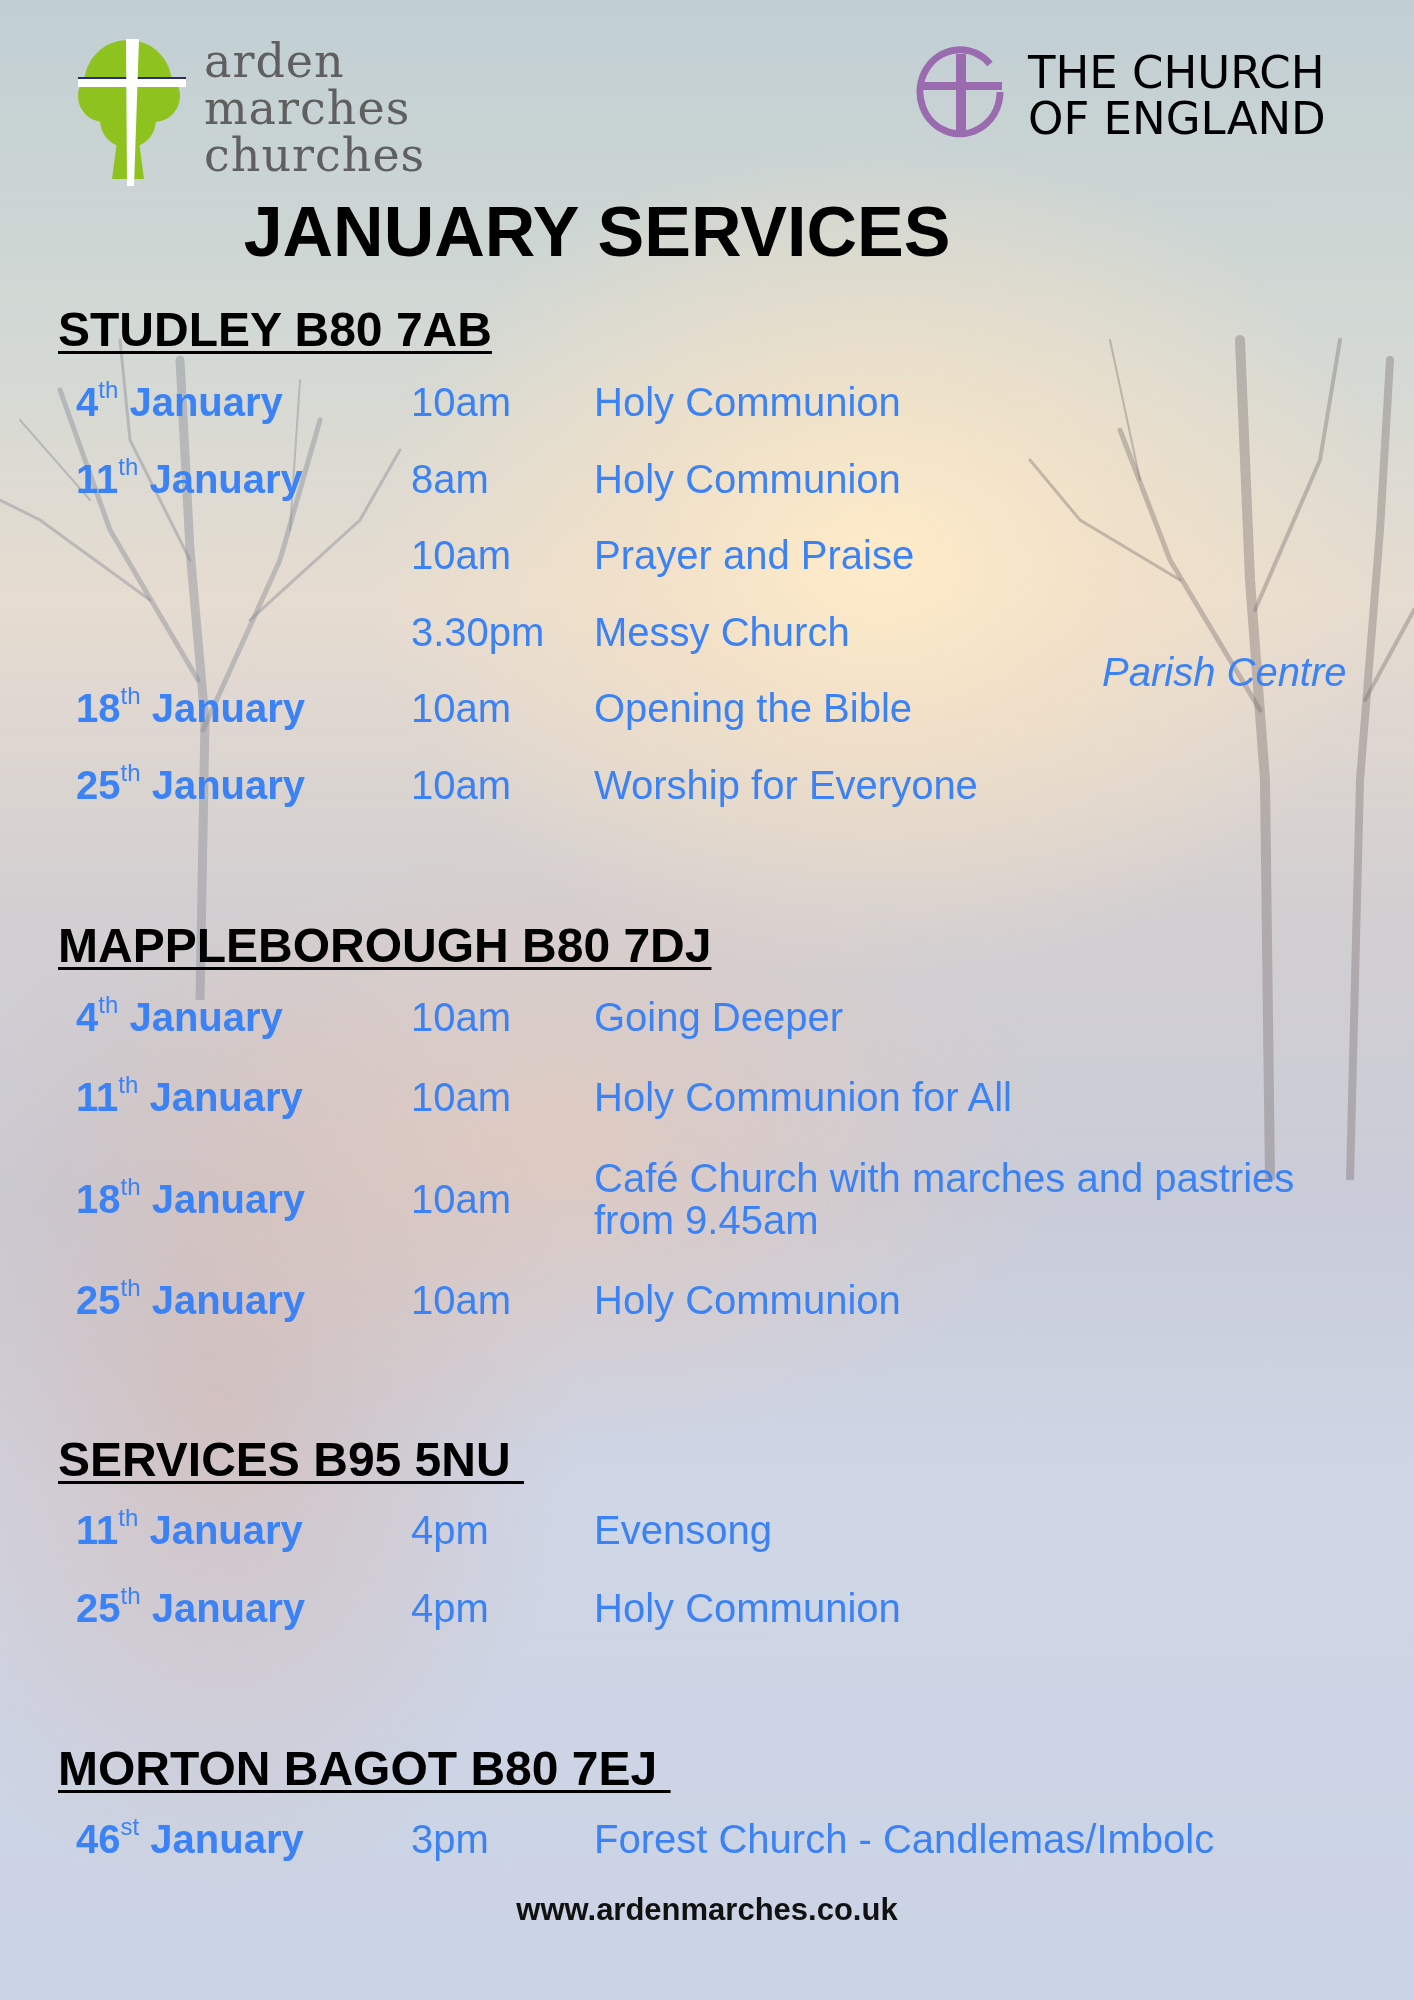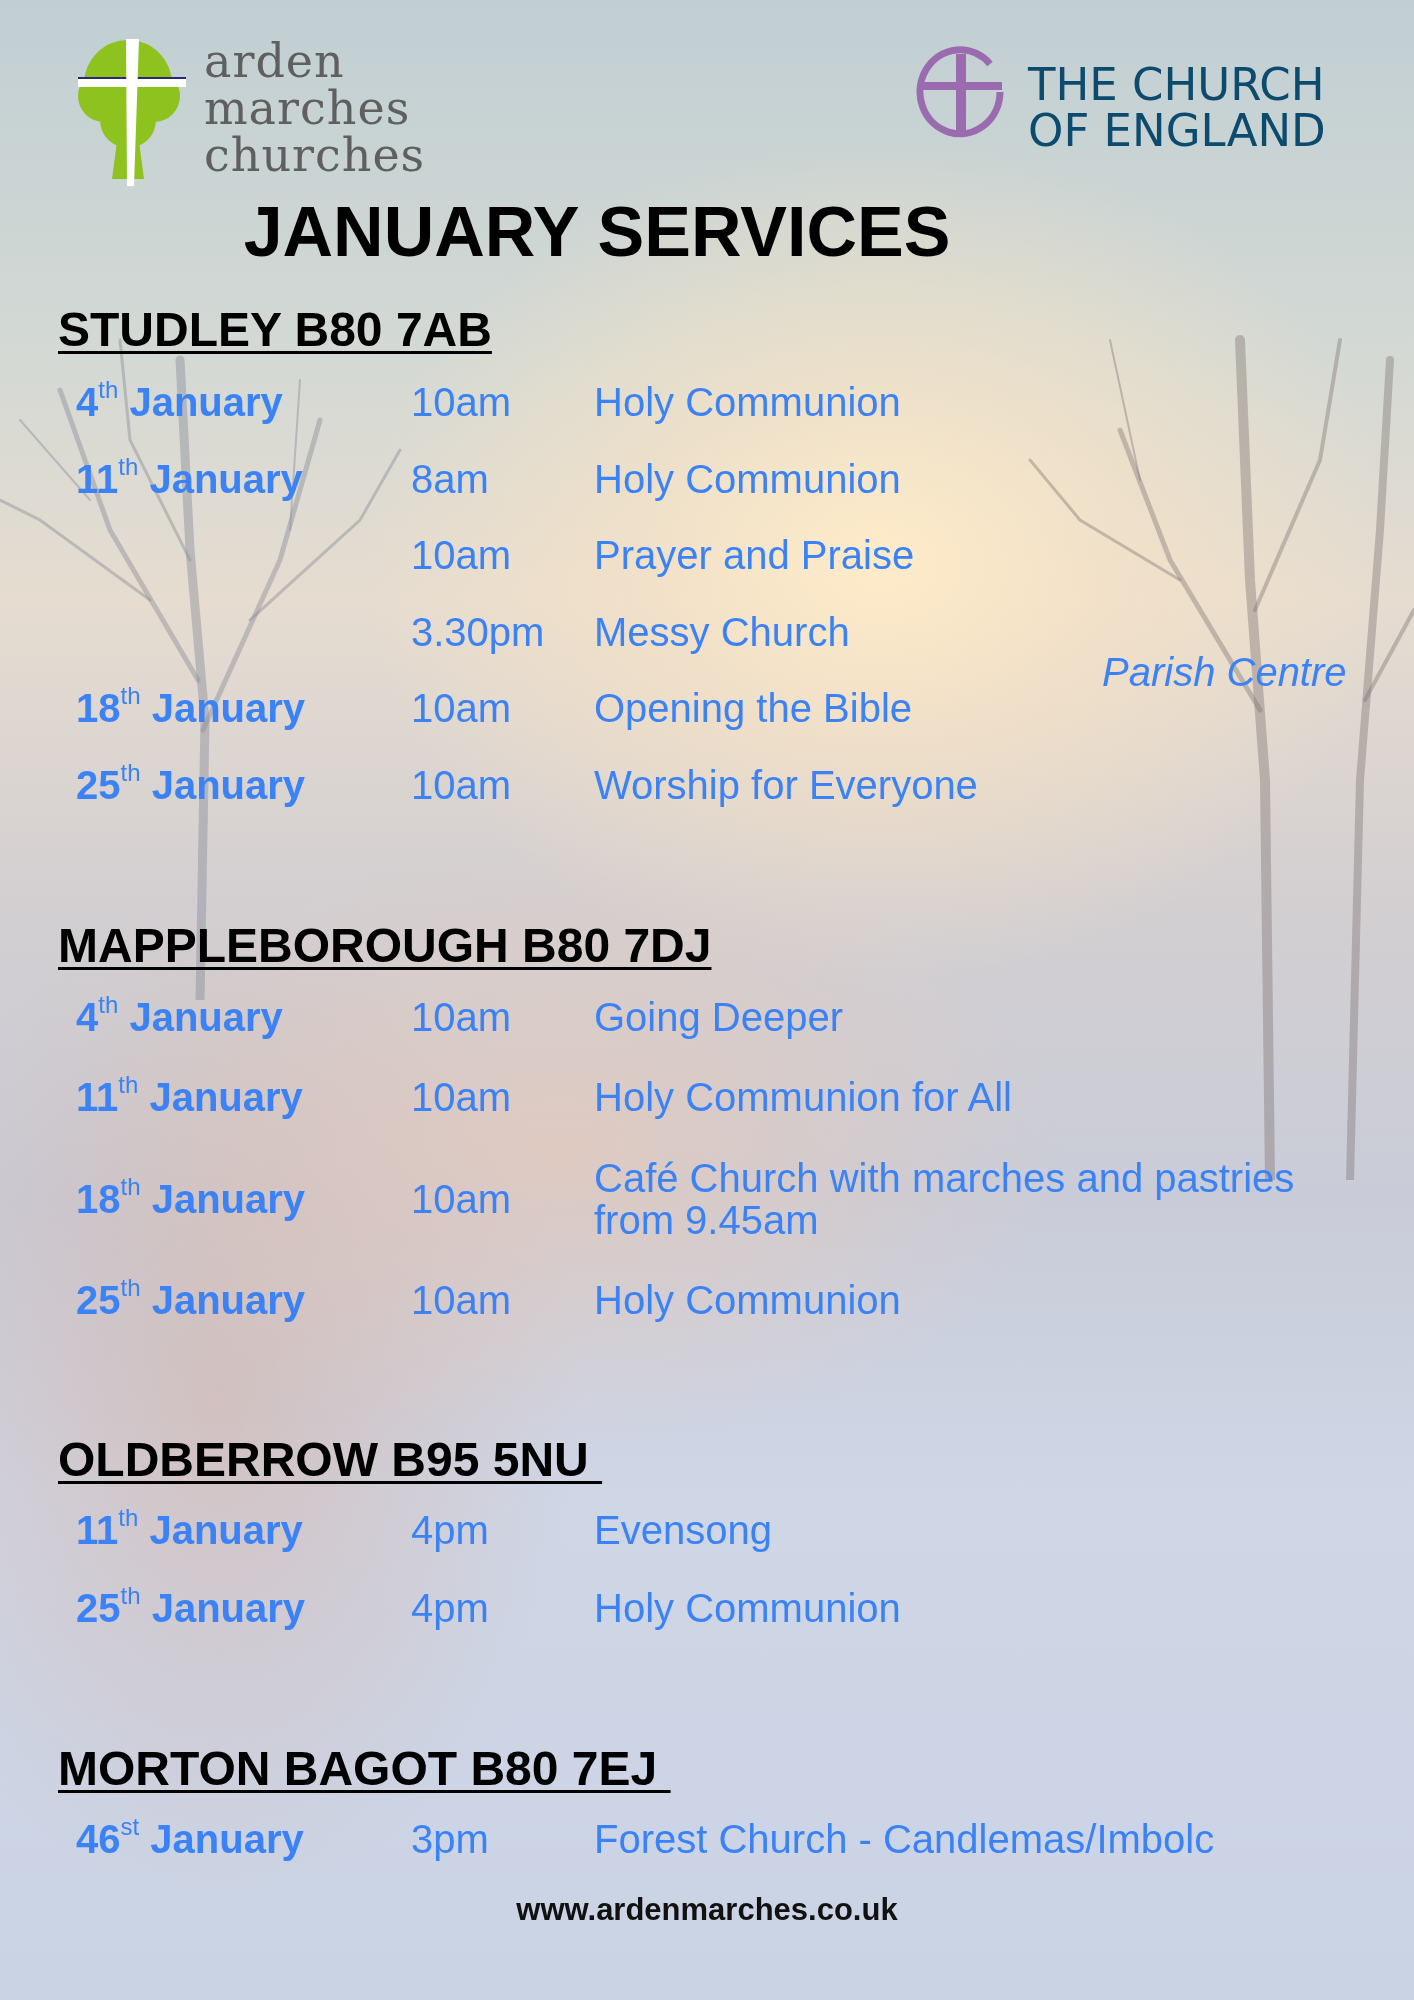--- a/index.html
+++ b/index.html
@@ -11,21 +11,21 @@
       radial-gradient(ellipse 500px 300px at 560px 1150px, rgba(240,200,175,0.55) 0%, rgba(240,200,175,0) 100%),
       radial-gradient(ellipse 360px 500px at 220px 1400px, rgba(215,170,150,0.45) 0%, rgba(215,170,150,0) 100%),
       linear-gradient(180deg, #c1cfd3 0%, #d4d9d4 18%, #e6dcd0 30%, #d3cfd1 45%, #c9ccd8 60%, #cfd6e6 75%, #cad3e4 100%);
   }
   .tree { position:absolute; pointer-events:none; }
   .logo-left { position:absolute; left:64px; top:24px; width:400px; height:160px; }
   .logo-tree { position:absolute; left:0; top:0; width:140px; height:165px; }
   .logo-text { position:absolute; left:140px; top:14px; font-family:"DejaVu Serif", serif; font-size:46px; line-height:47px; color:#5f5f5f; letter-spacing:1px; }
   .logo-right { position:absolute; left:916px; top:46px; width:450px; height:96px; }
   .coe-mark { position:absolute; left:0; top:0; width:90px; height:92px; }
-  .coe-text { position:absolute; left:112px; top:16px; font-family:"DejaVu Sans", sans-serif; font-size:45px; line-height:46px; color:#0c4a6e; white-space:nowrap; }
+  .coe-text { position:absolute; left:112px; top:4px; font-family:"DejaVu Sans", sans-serif; font-size:45px; line-height:46px; color:#000000; white-space:nowrap; }
   .title { position:absolute; left:0; width:1194px; top:192px; text-align:center; font-weight:bold; font-size:70px; color:#000; letter-spacing:0px; }
   .section-head { position:absolute; left:58px; font-weight:bold; font-size:48px; text-decoration:underline; text-decoration-thickness:3px; text-underline-offset:5px; color:#000; white-space:pre; }
   .row { position:absolute; left:76px; width:1320px; height:50px; font-weight:normal; font-size:40px; color:#3b82f6; }
   .row span { position:absolute; top:0; white-space:nowrap; }
   .c-date { left:0; }
   .c-date sup { font-size:24px; vertical-align:top; position:relative; top:-4px; }
   .c-time { left:335px; }
   .c-svc { left:518px; }
   .c-loc { left:1000px;margin-top:40px; }
   .italic { font-style:italic; }
@@ -141,21 +141,21 @@
       <span style="position:static;display:block">Café Church with marches and pastries</span>
       <span style="position:static;display:block">from 9.45am</span>
     </span>
 </div>
 <div class="row" style="top:1278px">
   <span class="c-date"><b>25</b><sup>th</sup> <b>January</b></span>
   <span class="c-time">10am</span>
   <span class="c-svc">Holy Communion</span>
 </div>
 
-<div class="section-head" style="top:1432px">OLDBERROW B95 5NU </div>
+<div class="section-head" style="top:1432px">SERVICES B95 5NU </div>
 
 <div class="row" style="top:1508px">
   <span class="c-date"><b>11</b><sup>th</sup> <b>January</b></span>
   <span class="c-time">4pm</span>
   <span class="c-svc">Evensong</span>
 </div>
 <div class="row" style="top:1586px">
   <span class="c-date"><b>25</b><sup>th</sup> <b>January</b></span>
   <span class="c-time">4pm</span>
   <span class="c-svc">Holy Communion</span>

